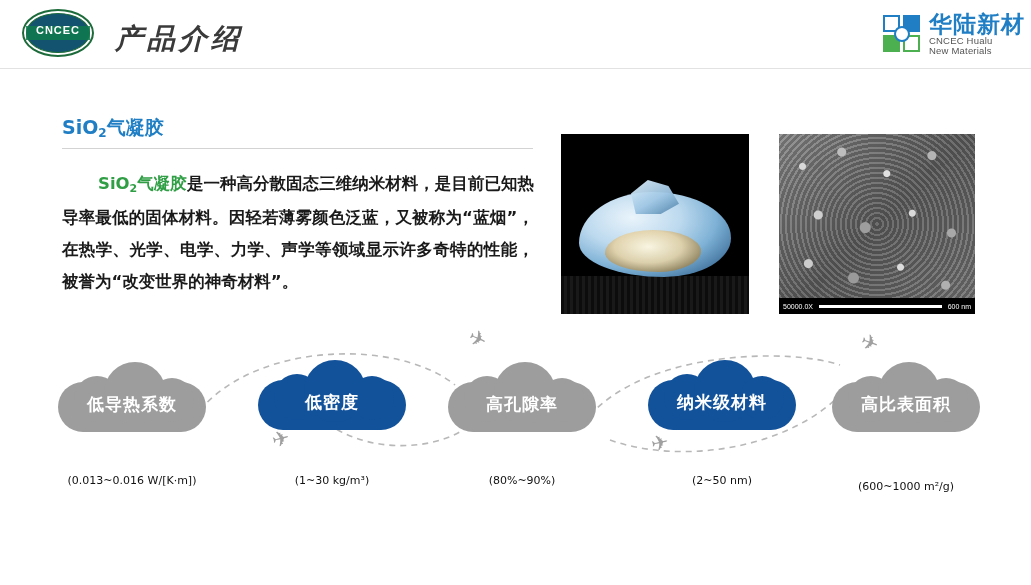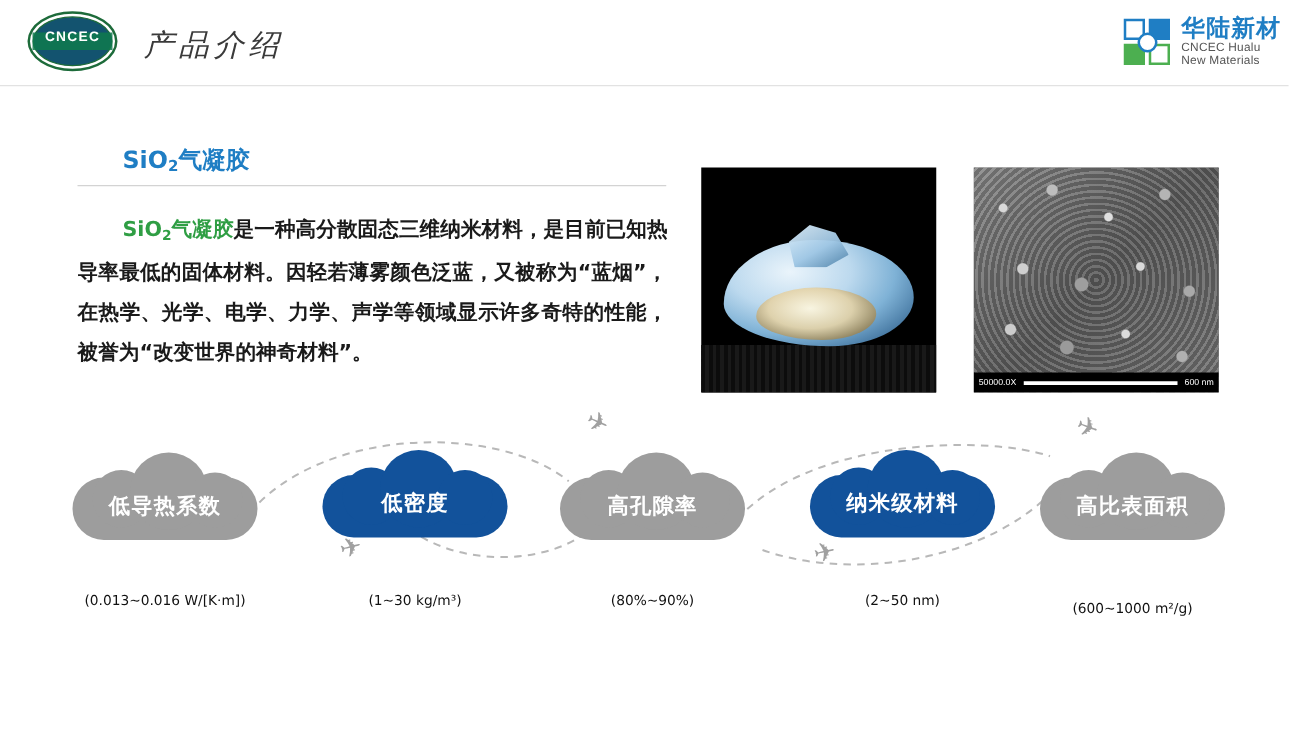--- a/index.html
+++ b/index.html
@@ -79,22 +79,22 @@
     font-size: 11px;
     font-weight: bold;
     letter-spacing: 1px;
     color: #ffffff;
     z-index: 3;
   }
   .header-title {
     position: absolute;
     left: 115px;
     top: 20px;
-    font-size: 24px;
-    font-weight: normal;
+    font-size: 28px;
+    font-weight: bold;
     font-style: italic;
     color: #3a3a3a;
     letter-spacing: 4px;
     font-family: "DejaVu Sans", sans-serif;
   }
 
   
   .hualu-logo {
     position: absolute;
     right: 18px;
@@ -123,21 +123,21 @@
     position: absolute;
     left: 11px; top: 11px;
     width: 16px; height: 16px;
     border-radius: 50%;
     background: #ffffff;
     border: 2px solid #1f7ec4;
     box-sizing: border-box;
   }
   .hualu-text { line-height: 1.05; }
   .hualu-cn {
-    font-size: 19px;
+    font-size: 23px;
     font-weight: bold;
     color: #1f7ec4;
     letter-spacing: 1px;
     font-family: "DejaVu Sans", sans-serif;
   }
   .hualu-en {
     font-size: 9.5px;
     color: #555;
     font-family: "Liberation Sans", sans-serif;
     letter-spacing: .2px;
@@ -145,21 +145,20 @@
 
   
   .section-title {
     position: absolute;
     left: 62px;
     top: 115px;
     font-size: 19px;
     font-weight: bold;
     color: #1f7ec4;
     font-family: "DejaVu Sans", sans-serif;
-    margin-left: 36px;
   }
   .section-title sub {
     font-size: 12px;
     vertical-align: baseline;
     position: relative;
     top: 3px;
   }
   .title-rule {
     position: absolute;
     left: 62px;

